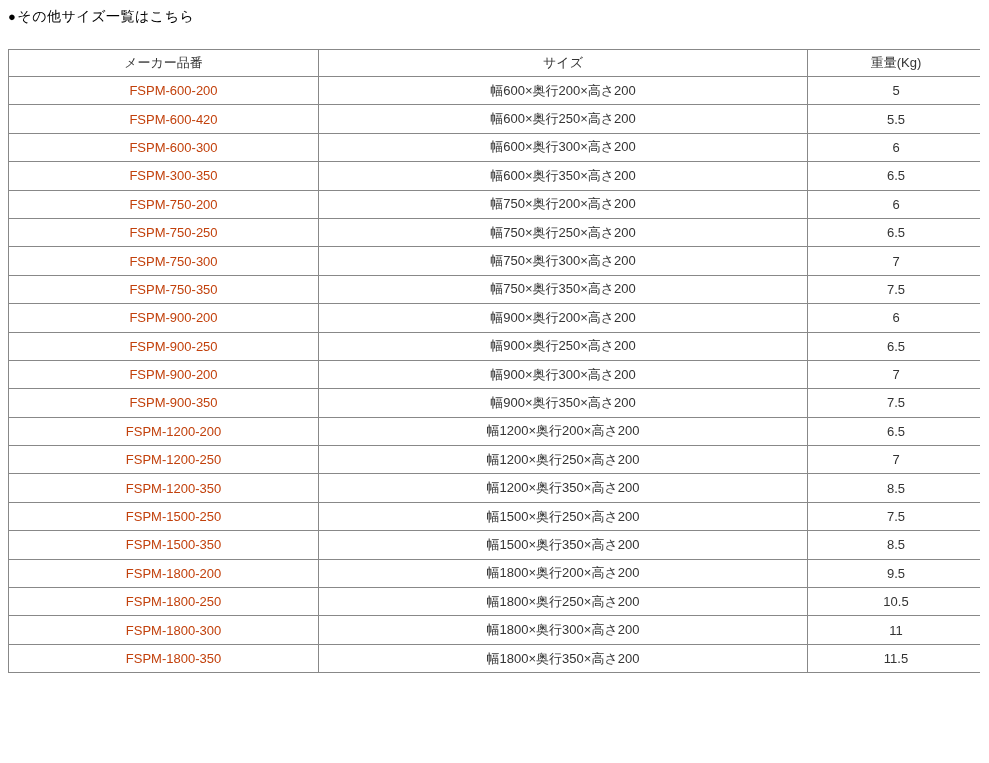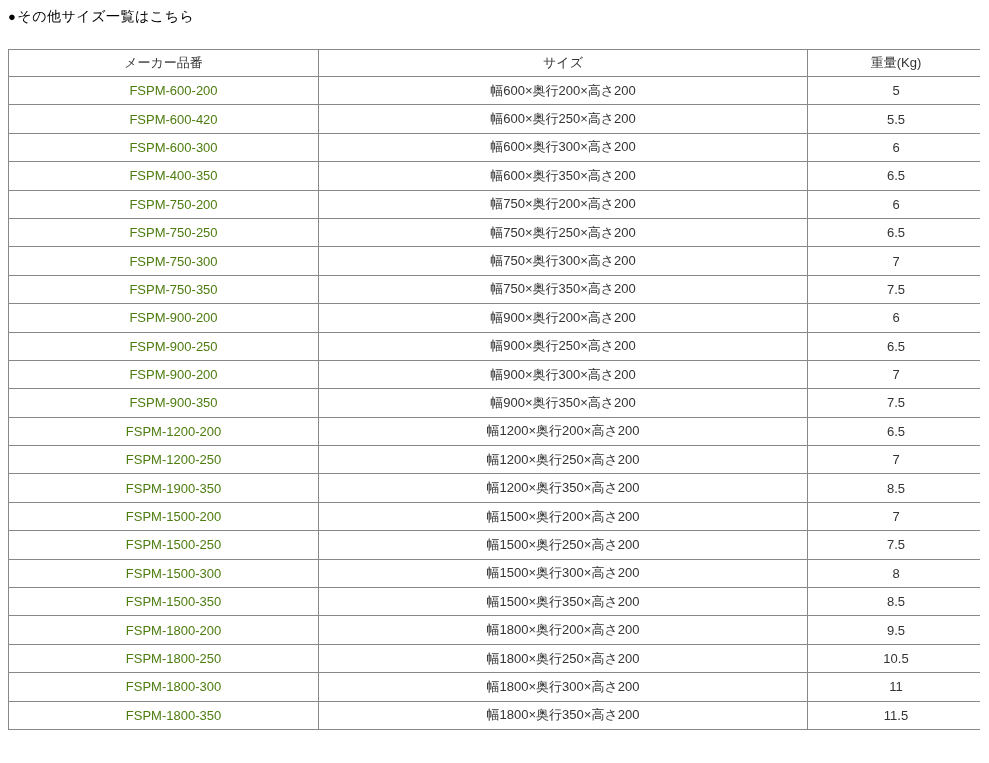--- a/index.html
+++ b/index.html
@@ -49,21 +49,21 @@
     font-weight: normal;
     color: #333333;
     background: #ffffff;
   }
   table.size-table td {
     height: 27.4px;
     color: #333333;
     background: #ffffff;
   }
   td.part-cell a {
-    color: #4d7c0f;
+    color: #c2410c;
     text-decoration: none;
     cursor: pointer;
     margin-left: 20px;
   }
   col.c-part   { width: 310px; }
   col.c-size   { width: 489px; }
   col.c-weight { width: 177px; }
 </style>
 </head>
 <body>
@@ -119,21 +119,21 @@
     <td class="size-cell">
       <span>幅600×奥行300×高さ200</span>
     </td>
     <td class="weight-cell">
       <span>6</span>
     </td>
   </tr>
 
   <tr>
     <td class="part-cell">
-      <a>FSPM-400-350</a>
+      <a>FSPM-300-350</a>
     </td>
     <td class="size-cell">
       <span>幅600×奥行350×高さ200</span>
     </td>
     <td class="weight-cell">
       <span>6.5</span>
     </td>
   </tr>
 
   <tr>
@@ -252,65 +252,43 @@
       <span>幅1200×奥行250×高さ200</span>
     </td>
     <td class="weight-cell">
       <span>7</span>
     </td>
   </tr>
 
 
   <tr>
     <td class="part-cell">
-      <a>FSPM-1900-350</a>
+      <a>FSPM-1200-350</a>
     </td>
     <td class="size-cell">
       <span>幅1200×奥行350×高さ200</span>
     </td>
     <td class="weight-cell">
       <span>8.5</span>
     </td>
   </tr>
 
-  <tr>
-    <td class="part-cell">
-      <a>FSPM-1500-200</a>
-    </td>
-    <td class="size-cell">
-      <span>幅1500×奥行200×高さ200</span>
-    </td>
-    <td class="weight-cell">
-      <span>7</span>
-    </td>
-  </tr>
 
   <tr>
     <td class="part-cell">
       <a>FSPM-1500-250</a>
     </td>
     <td class="size-cell">
       <span>幅1500×奥行250×高さ200</span>
     </td>
     <td class="weight-cell">
       <span>7.5</span>
     </td>
   </tr>
 
-  <tr>
-    <td class="part-cell">
-      <a>FSPM-1500-300</a>
-    </td>
-    <td class="size-cell">
-      <span>幅1500×奥行300×高さ200</span>
-    </td>
-    <td class="weight-cell">
-      <span>8</span>
-    </td>
-  </tr>
 
   <tr>
     <td class="part-cell">
       <a>FSPM-1500-350</a>
     </td>
     <td class="size-cell">
       <span>幅1500×奥行350×高さ200</span>
     </td>
     <td class="weight-cell">
       <span>8.5</span>

